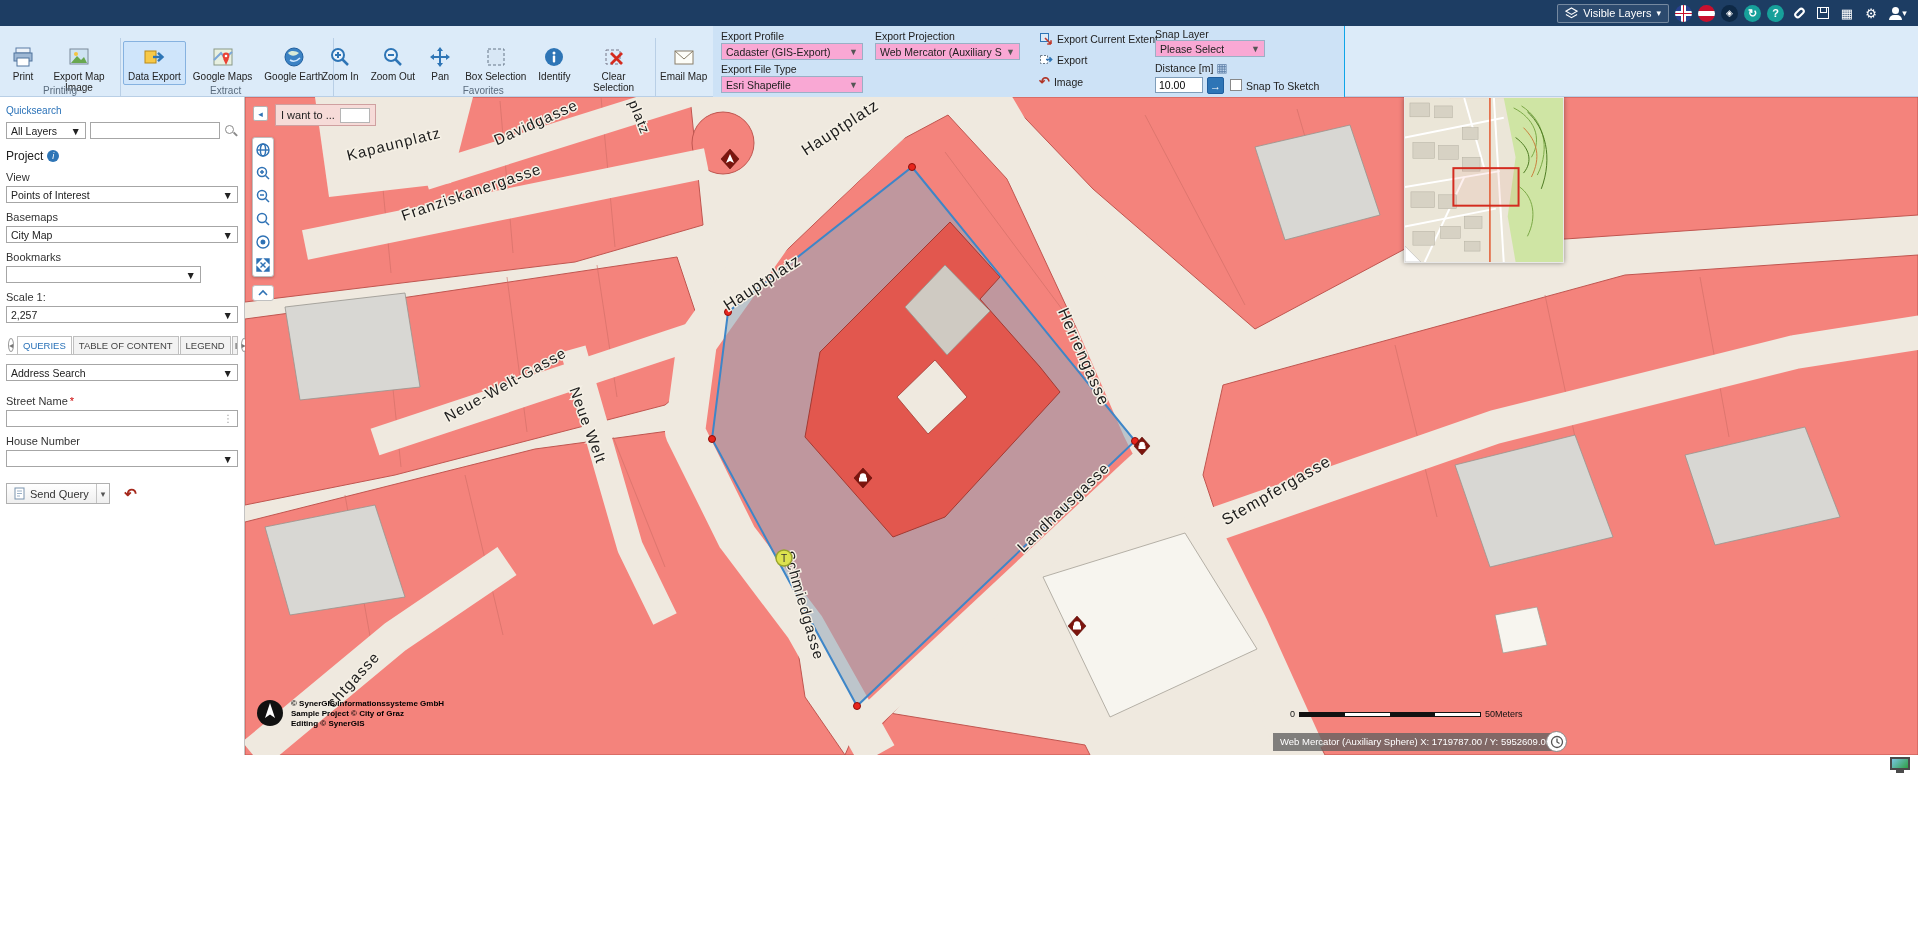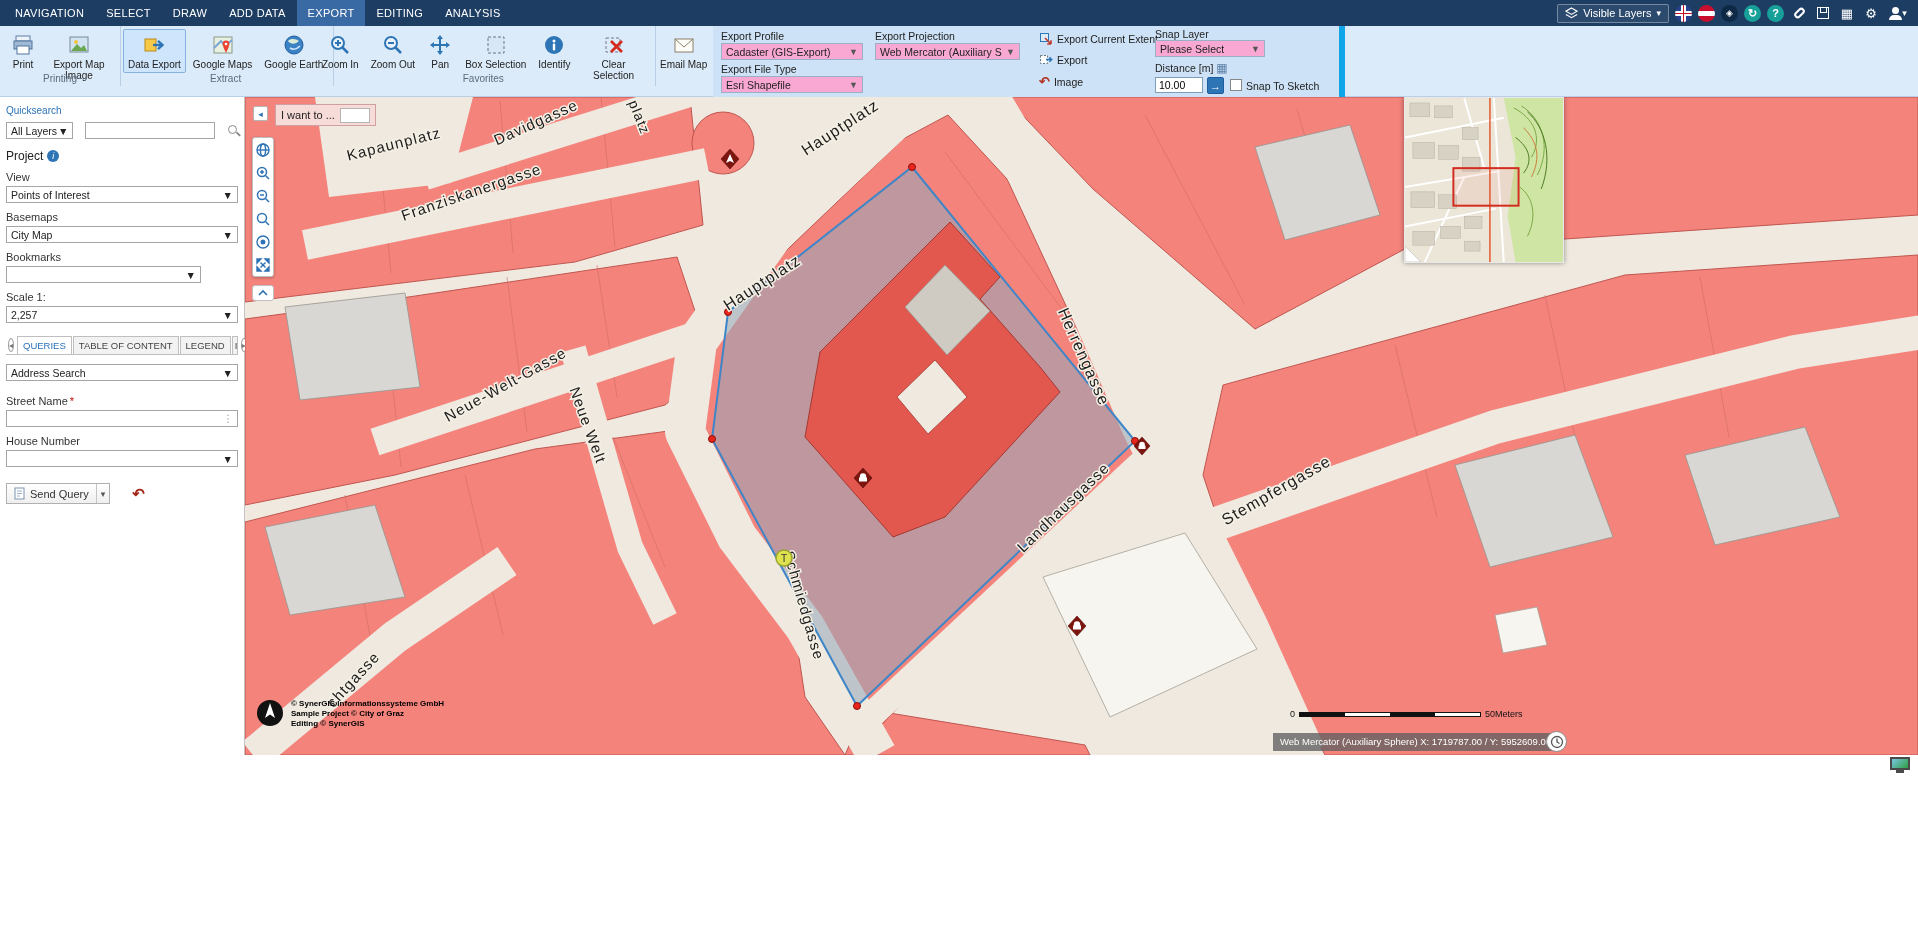--- a/index.html
+++ b/index.html
@@ -27,43 +27,43 @@
   .chain { display:inline-block; width:7px; height:12px; border:2px solid #fff; border-radius:3.5px; transform:rotate(45deg); }
   .save-ico { width:12px; height:12px; border:1.5px solid #fff; position:relative; display:inline-block; }
   .save-ico::after { content:''; position:absolute; top:-1px; left:2px; width:5px; height:4px; border:1px solid #fff; }
   .user-wrap { width:24px; }
   .user-ico { position:relative; width:13px; height:13px; display:inline-block; }
   .user-ico::before { content:''; position:absolute; left:3px; top:0; width:7px; height:7px; border-radius:50%; background:#fff; }
   .user-ico::after { content:''; position:absolute; left:0; top:8px; width:13px; height:5px; border-radius:6px 6px 0 0; background:#fff; }
 
   
   #ribbon { position:absolute; left:0; top:26px; width:1918px; height:71px; background:#dcebf9; border-bottom:1px solid #b9cfe6; }
-  .rgroup { position:absolute; top:0; height:60px; border-right:1px solid #b9cfe6; padding:3px 5px 8px 5px; }
+  .rgroup { position:absolute; top:12px; height:60px; border-right:1px solid #b9cfe6; padding:3px 5px 8px 5px; }
   .ritems { display:flex; align-items:flex-start; gap:2px; }
   .ritem { display:flex; flex-direction:column; align-items:center; padding:2px 4px; border:1px solid transparent; border-radius:2px; cursor:pointer; }
   .ritem.selected { background:#cfe5fb; border-color:#86b2e0; }
   .ricon { width:26px; height:26px; display:flex; align-items:center; justify-content:center; }
   .rlabel { font-size:10px; color:#222; text-align:center; line-height:11px; margin-top:1px; max-width:62px; }
   .glabel { position:absolute; bottom:2px; left:0; width:100%; text-align:center; font-size:10px; color:#5a6b7d; }
-  #xpanel { position:absolute; left:713px; top:0; width:632px; height:71px; background:#cde2f6; border-right:6px solid #0ea5e9; }
+  #xpanel { position:absolute; left:713px; top:0; width:632px; height:71px; background:#cde2f6; border-right:1px solid #0ea5e9; }
   .xlbl { position:absolute; font-size:10.5px; color:#222; white-space:nowrap; }
   .sel { height:17px; border:1px solid #9ab0c6; background:#f9a8d4; font-size:10.5px; color:#222; display:flex; align-items:center; justify-content:space-between; padding:0 4px; cursor:pointer; position:absolute; }
   .sel .stext { overflow:hidden; white-space:nowrap; }
   .sel .scaret { color:#555; font-size:9px; margin-left:4px; }
   .xbtn { position:absolute; display:flex; align-items:center; gap:4px; font-size:10.5px; color:#222; cursor:pointer; background:none; border:none; white-space:nowrap; font-family:"Liberation Sans",sans-serif; }
   .reset-glyph { color:#b03426; font-size:13px; font-weight:bold; }
   #dist-input { position:absolute; width:48px; height:16px; border:1px solid #7f9db9; font-size:10.5px; padding:0 3px; font-family:"Liberation Sans",sans-serif; }
   #dist-go { position:absolute; width:17px; height:17px; background:#2e75b6; color:#fff; border:1px solid #1f5e9e; border-radius:2px; font-size:11px; line-height:14px; cursor:pointer; }
   .chk { position:absolute; width:12px; height:12px; border:1px solid #888; background:#fff; cursor:pointer; }
   .grid-glyph { color:#5b7da6; font-size:12px; }
 
   
   #sidebar { position:absolute; left:0; top:97px; width:245px; height:658px; background:#fff; border-right:1px solid #c3c3c3; padding:8px 6px 0 6px; font-size:11px; color:#333; }
   .qs-title { font-size:10px; color:#2a72b8; margin-bottom:6px; }
-  .row { display:flex; align-items:center; gap:12px; }
+  .row { display:flex; align-items:center; gap:4px; }
   .ssel { position:static; height:17px; border:1px solid #a6a6a6; background:#fff; font-size:10.5px; color:#222; display:flex; align-items:center; justify-content:space-between; padding:0 4px; cursor:pointer; }
   .sinput { height:17px; border:1px solid #a6a6a6; font-size:10.5px; padding:0 4px; font-family:"Liberation Sans",sans-serif; }
   .mag { position:relative; width:13px; height:13px; display:inline-block; cursor:pointer; }
   .mag::before { content:''; position:absolute; left:1px; top:1px; width:7px; height:7px; border:1.6px solid #8a8a8a; border-radius:50%; }
   .mag::after { content:''; position:absolute; left:8.5px; top:8.5px; width:4.5px; height:1.8px; background:#8a8a8a; transform:rotate(45deg); }
   .proj-row { margin-top:10px; display:flex; align-items:center; gap:4px; font-size:12px; color:#222; }
   .info-ico { width:12px; height:12px; border-radius:50%; background:#2e75b6; color:#fff; font-size:9px; font-style:italic; display:inline-flex; align-items:center; justify-content:center; cursor:pointer; }
   .flabel { margin-top:8px; margin-bottom:3px; color:#333; }
   .req { color:#c00; margin-left:2px; }
   .tabstrip { margin-top:13px; display:flex; align-items:flex-end; border-bottom:1px solid #bfbfbf; padding-bottom:0; gap:1px; }
@@ -97,29 +97,20 @@
   #tray-icon { position:absolute; left:1890px; top:757px; width:20px; height:16px; cursor:pointer; }
   .mon-screen { width:20px; height:13px; border:2px solid #4a4a4a; background:linear-gradient(135deg,#79c7e3,#2f9e44); }
   .mon-base { width:8px; height:3px; background:#4a4a4a; margin:0 auto; }
 </style>
 </head>
 <body>
 
 <div id="app">
 
   <div id="menubar">
-    <div class="tabs">
-      <span class="mtab">NAVIGATION</span>
-      <span class="mtab">SELECT</span>
-      <span class="mtab">DRAW</span>
-      <span class="mtab">ADD DATA</span>
-      <span class="mtab active">EXPORT</span>
-      <span class="mtab">EDITING</span>
-      <span class="mtab">ANALYSIS</span>
-    </div>
     <div class="mright">
       <div class="vl-btn">
         <svg width="13" height="13" viewBox="0 0 14 14">
             <path d="M7,1 L13,4.5 7,8 1,4.5 Z" fill="none" stroke="#fff" stroke-width="1.2"></path>
             <path d="M1,8 L7,11.5 13,8" fill="none" stroke="#fff" stroke-width="1.2"></path>
           </svg>
         <span>Visible Layers</span>
         <span class="vl-caret">▾</span>
       </div>
       <span class="cico uk"></span>

